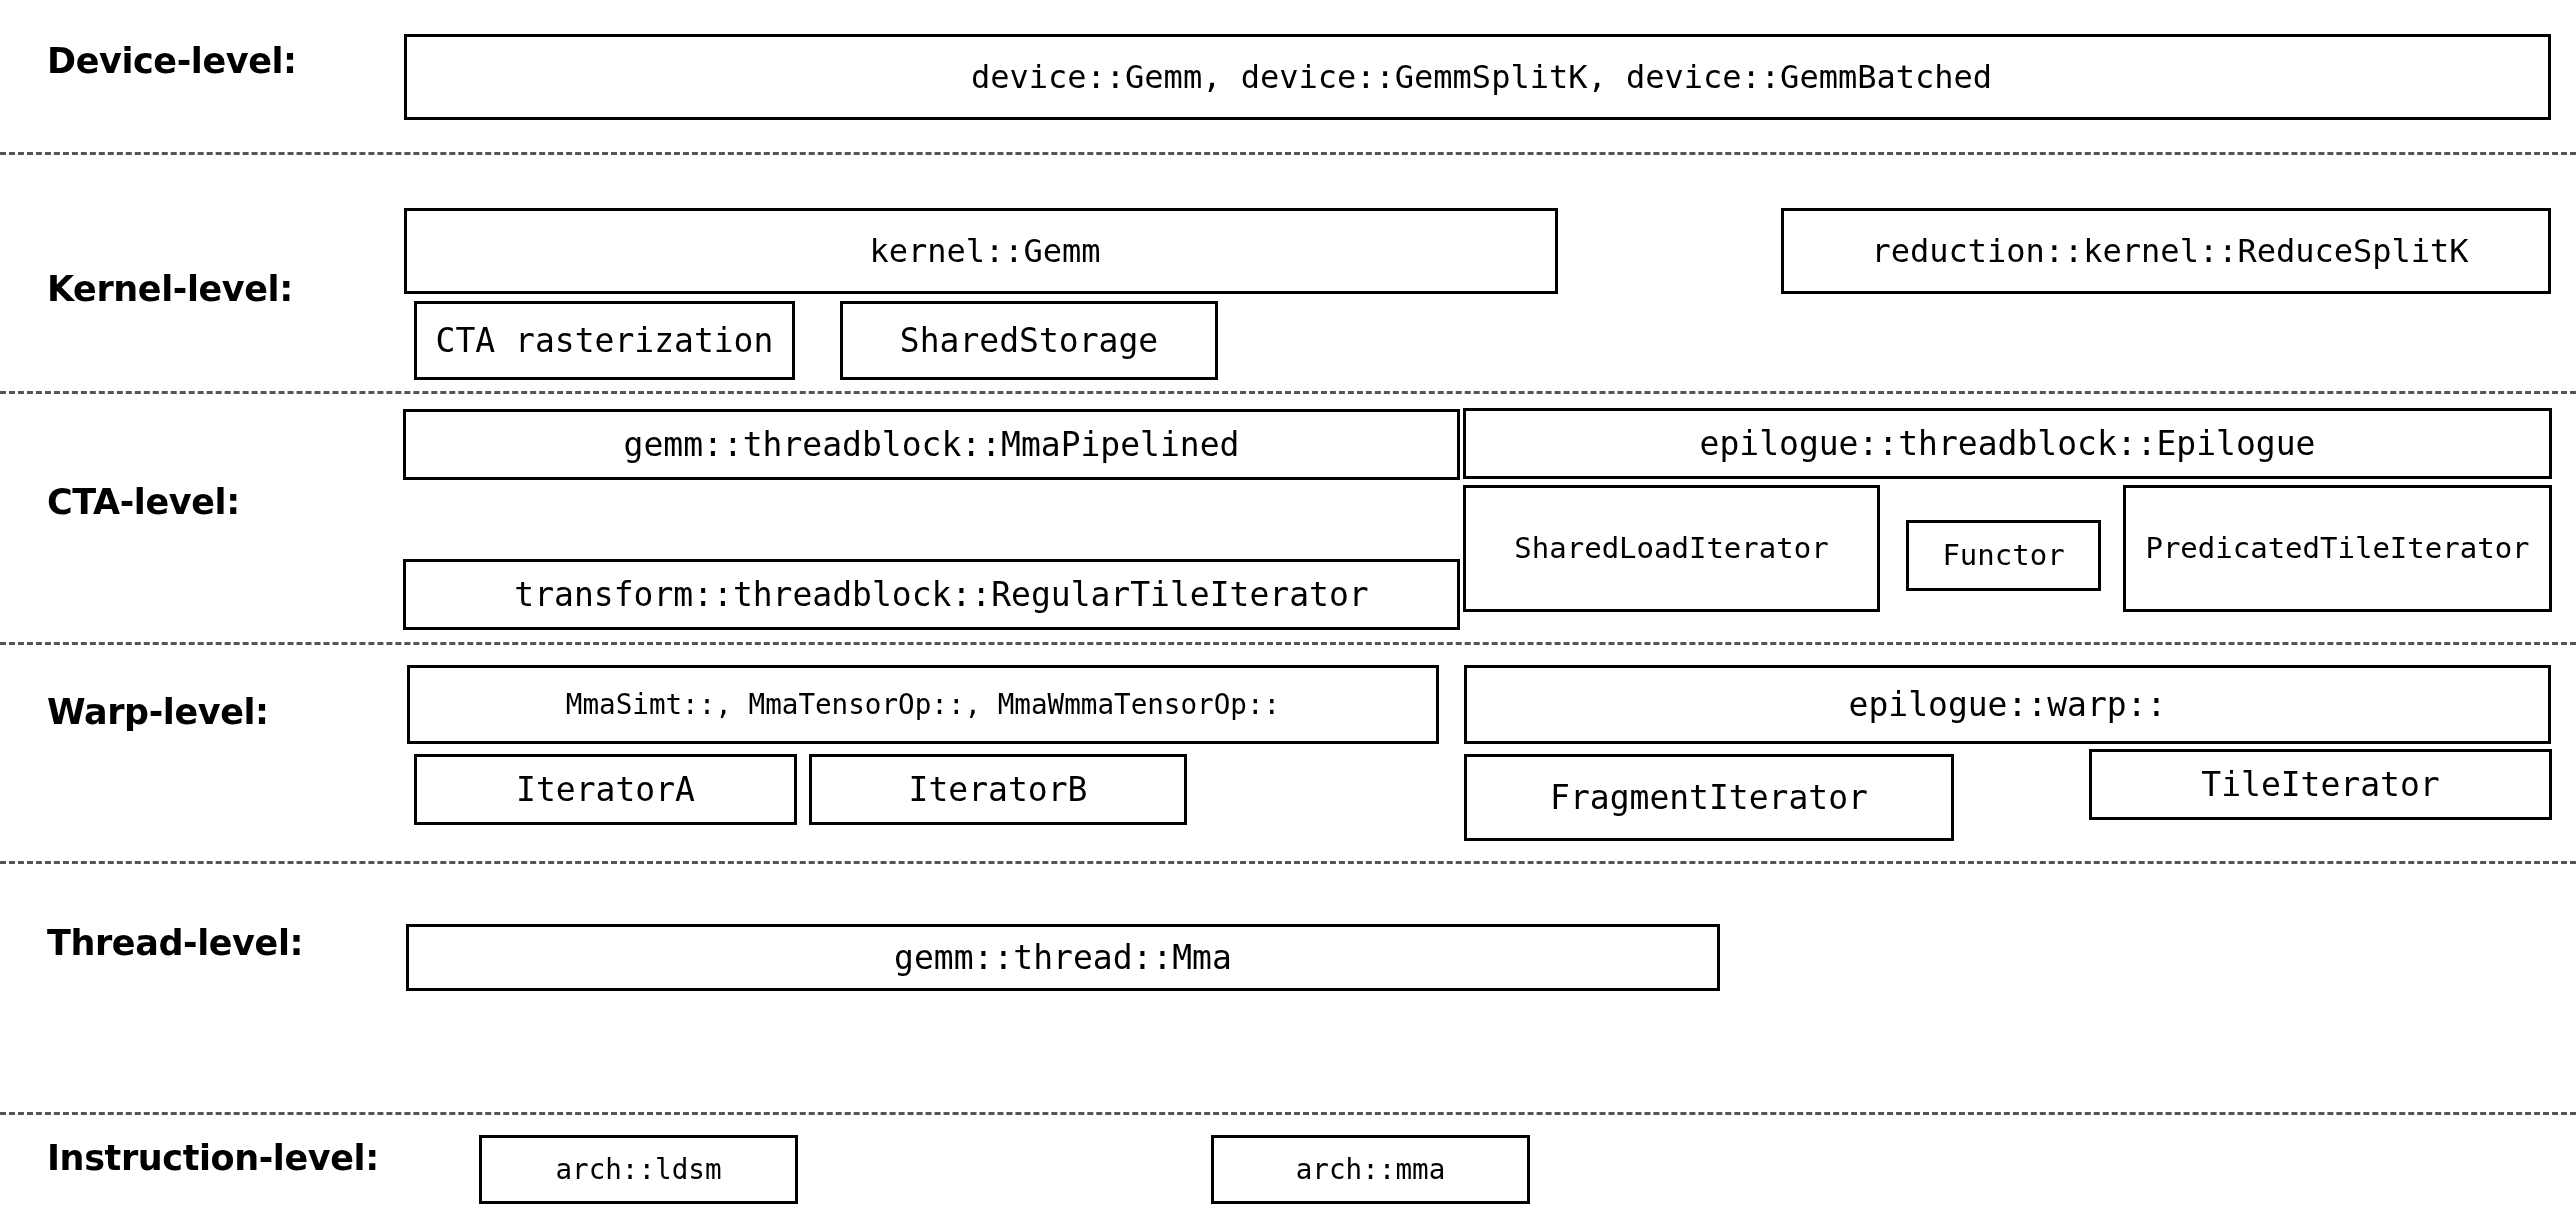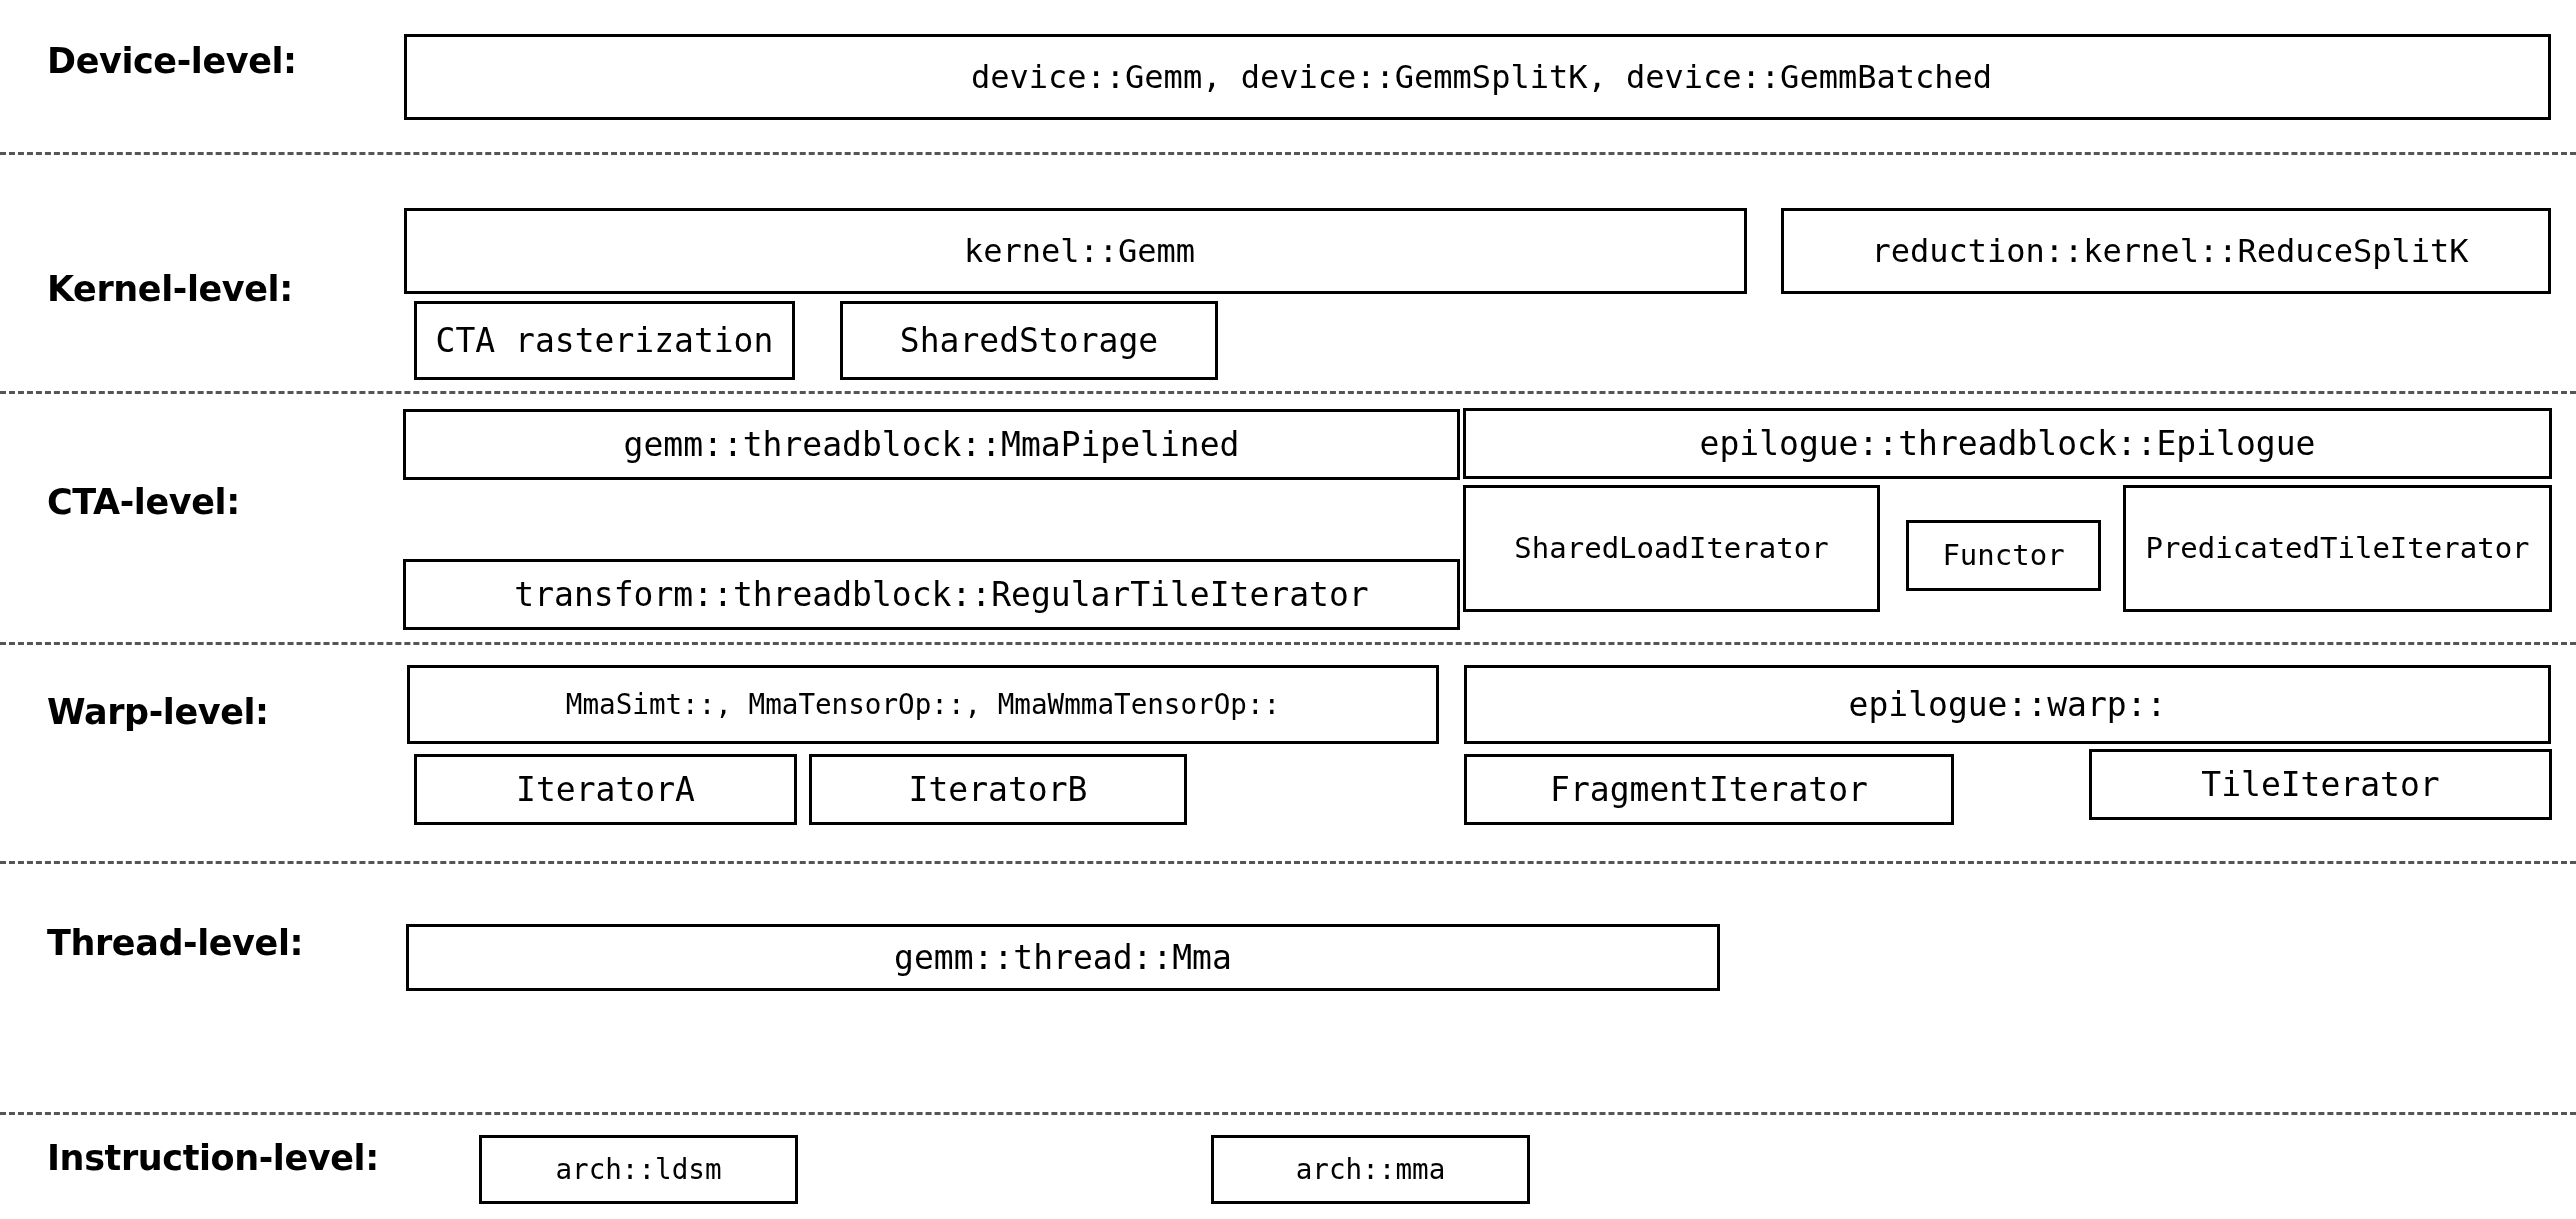--- a/index.html
+++ b/index.html
@@ -64,21 +64,21 @@
   <div class="level-label" style="left:47px; top:38px;">Device-level:</div>
 
   <div class="box fs-42" style="left:404px; top:34px; width:2147px; height:86px;">
     <span class="txt">device::Gemm, device::GemmSplitK, device::GemmBatched</span>
   </div>
 
   <div class="divider" style="top:152px;"></div>
 
   <div class="level-label" style="left:47px; top:266px;">Kernel-level:</div>
 
-  <div class="box fs-42" style="left:404px; top:208px; width:1343px; height:86px;">
+  <div class="box fs-42" style="left:404px; top:208px; width:1154px; height:86px;">
     <span class="txt">kernel::Gemm</span>
   </div>
 
   <div class="box fs-42" style="left:1781px; top:208px; width:770px; height:86px;">
     <span class="txt">reduction::kernel::ReduceSplitK</span>
   </div>
 
   <div class="box fs-40" style="left:414px; top:301px; width:381px; height:79px;">
     <span class="txt">CTA rasterization</span>
   </div>
@@ -129,21 +129,21 @@
   </div>
 
   <div class="box fs-40" style="left:414px; top:754px; width:383px; height:71px;">
     <span class="txt">IteratorA</span>
   </div>
 
   <div class="box fs-40" style="left:809px; top:754px; width:378px; height:71px;">
     <span class="txt">IteratorB</span>
   </div>
 
-  <div class="box fs-40" style="left:1464px; top:754px; width:490px; height:71px;align-items:center;">
+  <div class="box fs-40" style="left:1464px; top:754px; width:490px; height:87px;align-items:center;">
     <span class="txt">FragmentIterator</span>
   </div>
 
   <div class="box fs-40" style="left:2089px; top:749px; width:463px; height:71px;">
     <span class="txt">TileIterator</span>
   </div>
 
   <div class="divider" style="top:861px;"></div>
 
   <div class="level-label" style="left:47px; top:920px;">Thread-level:</div>

